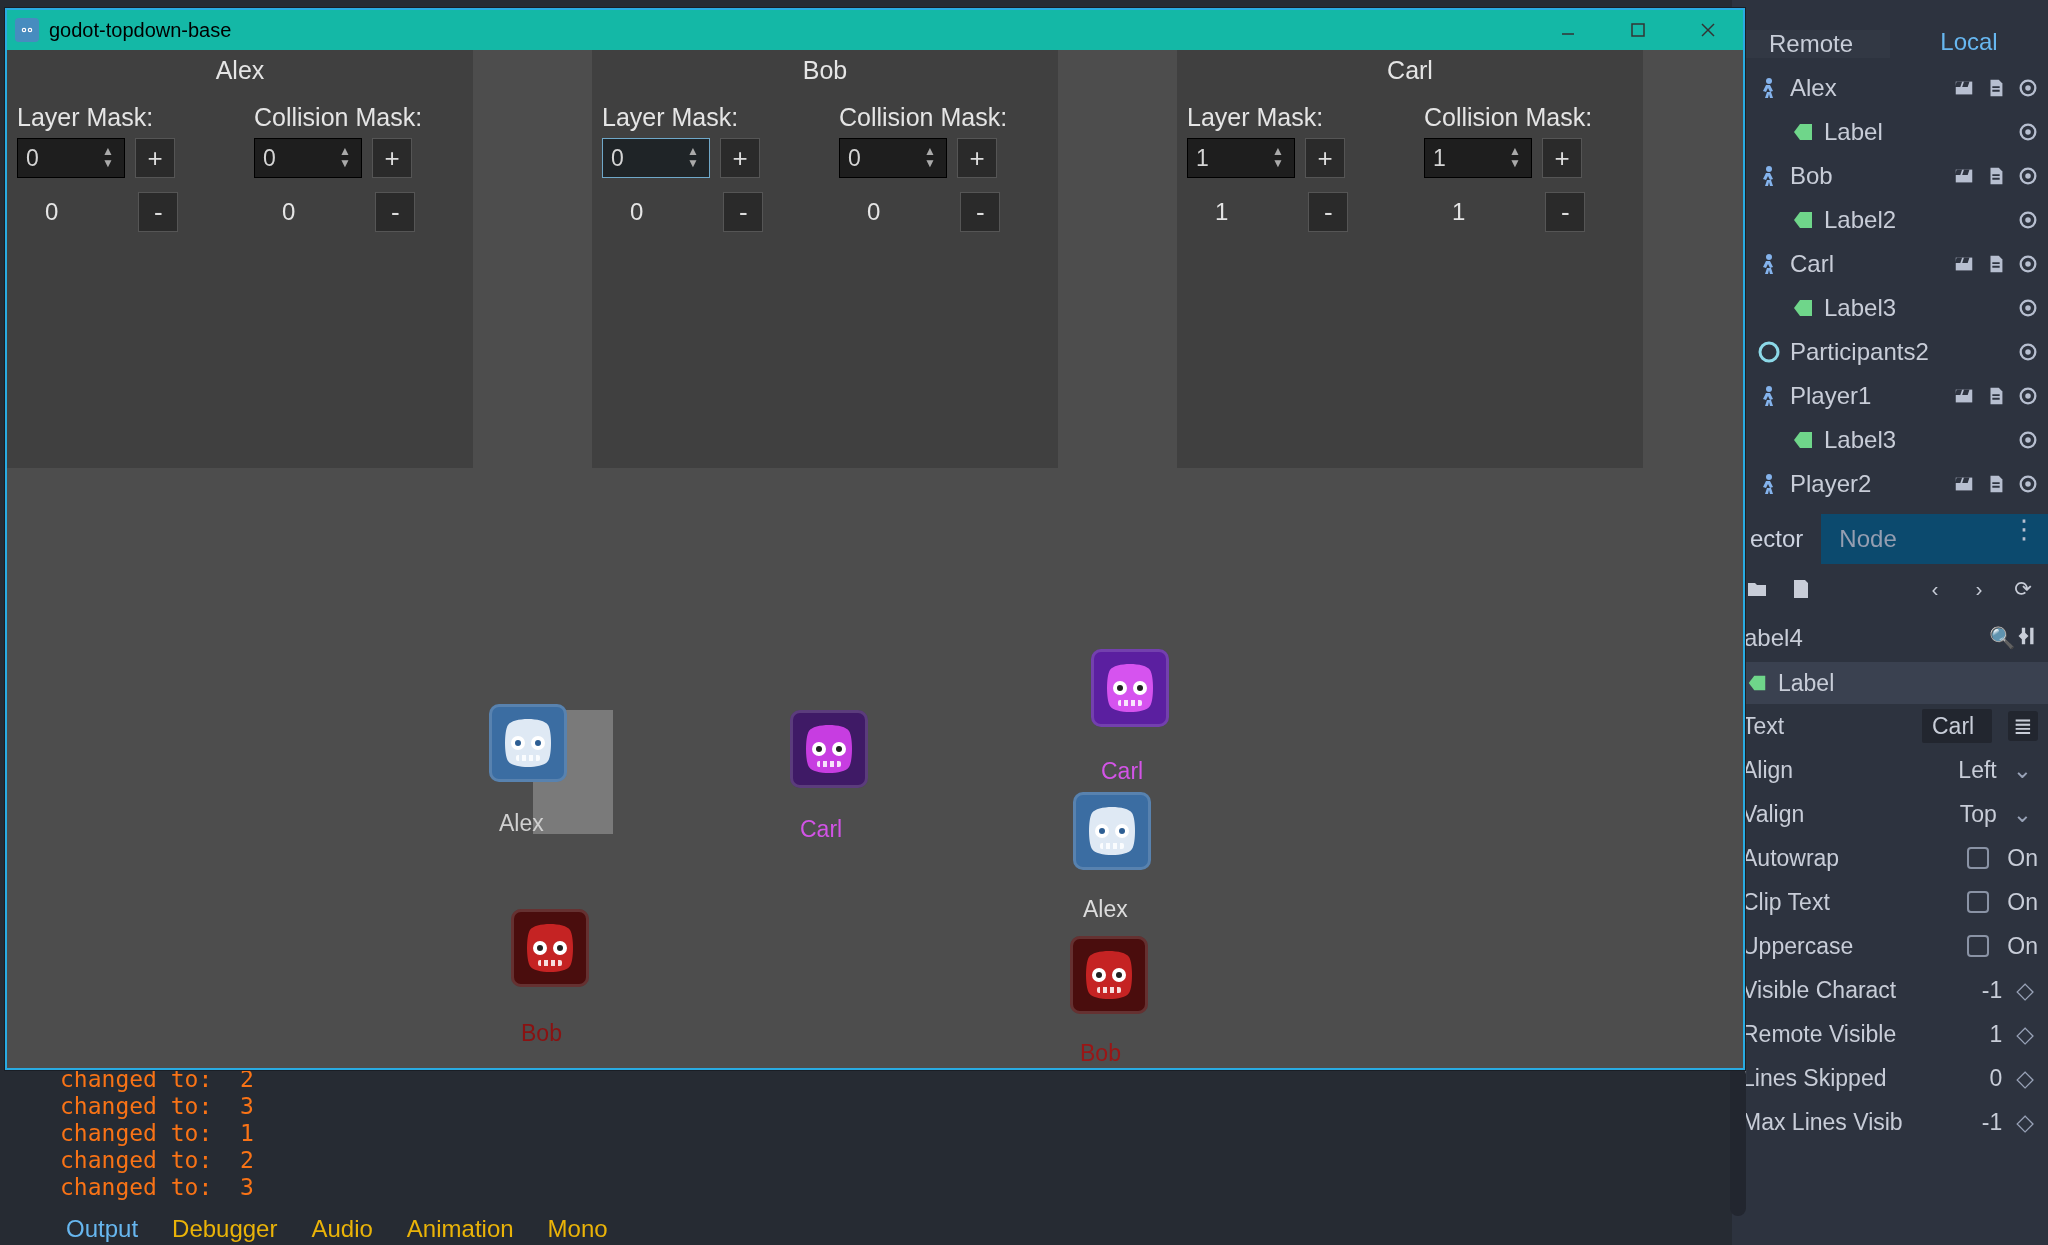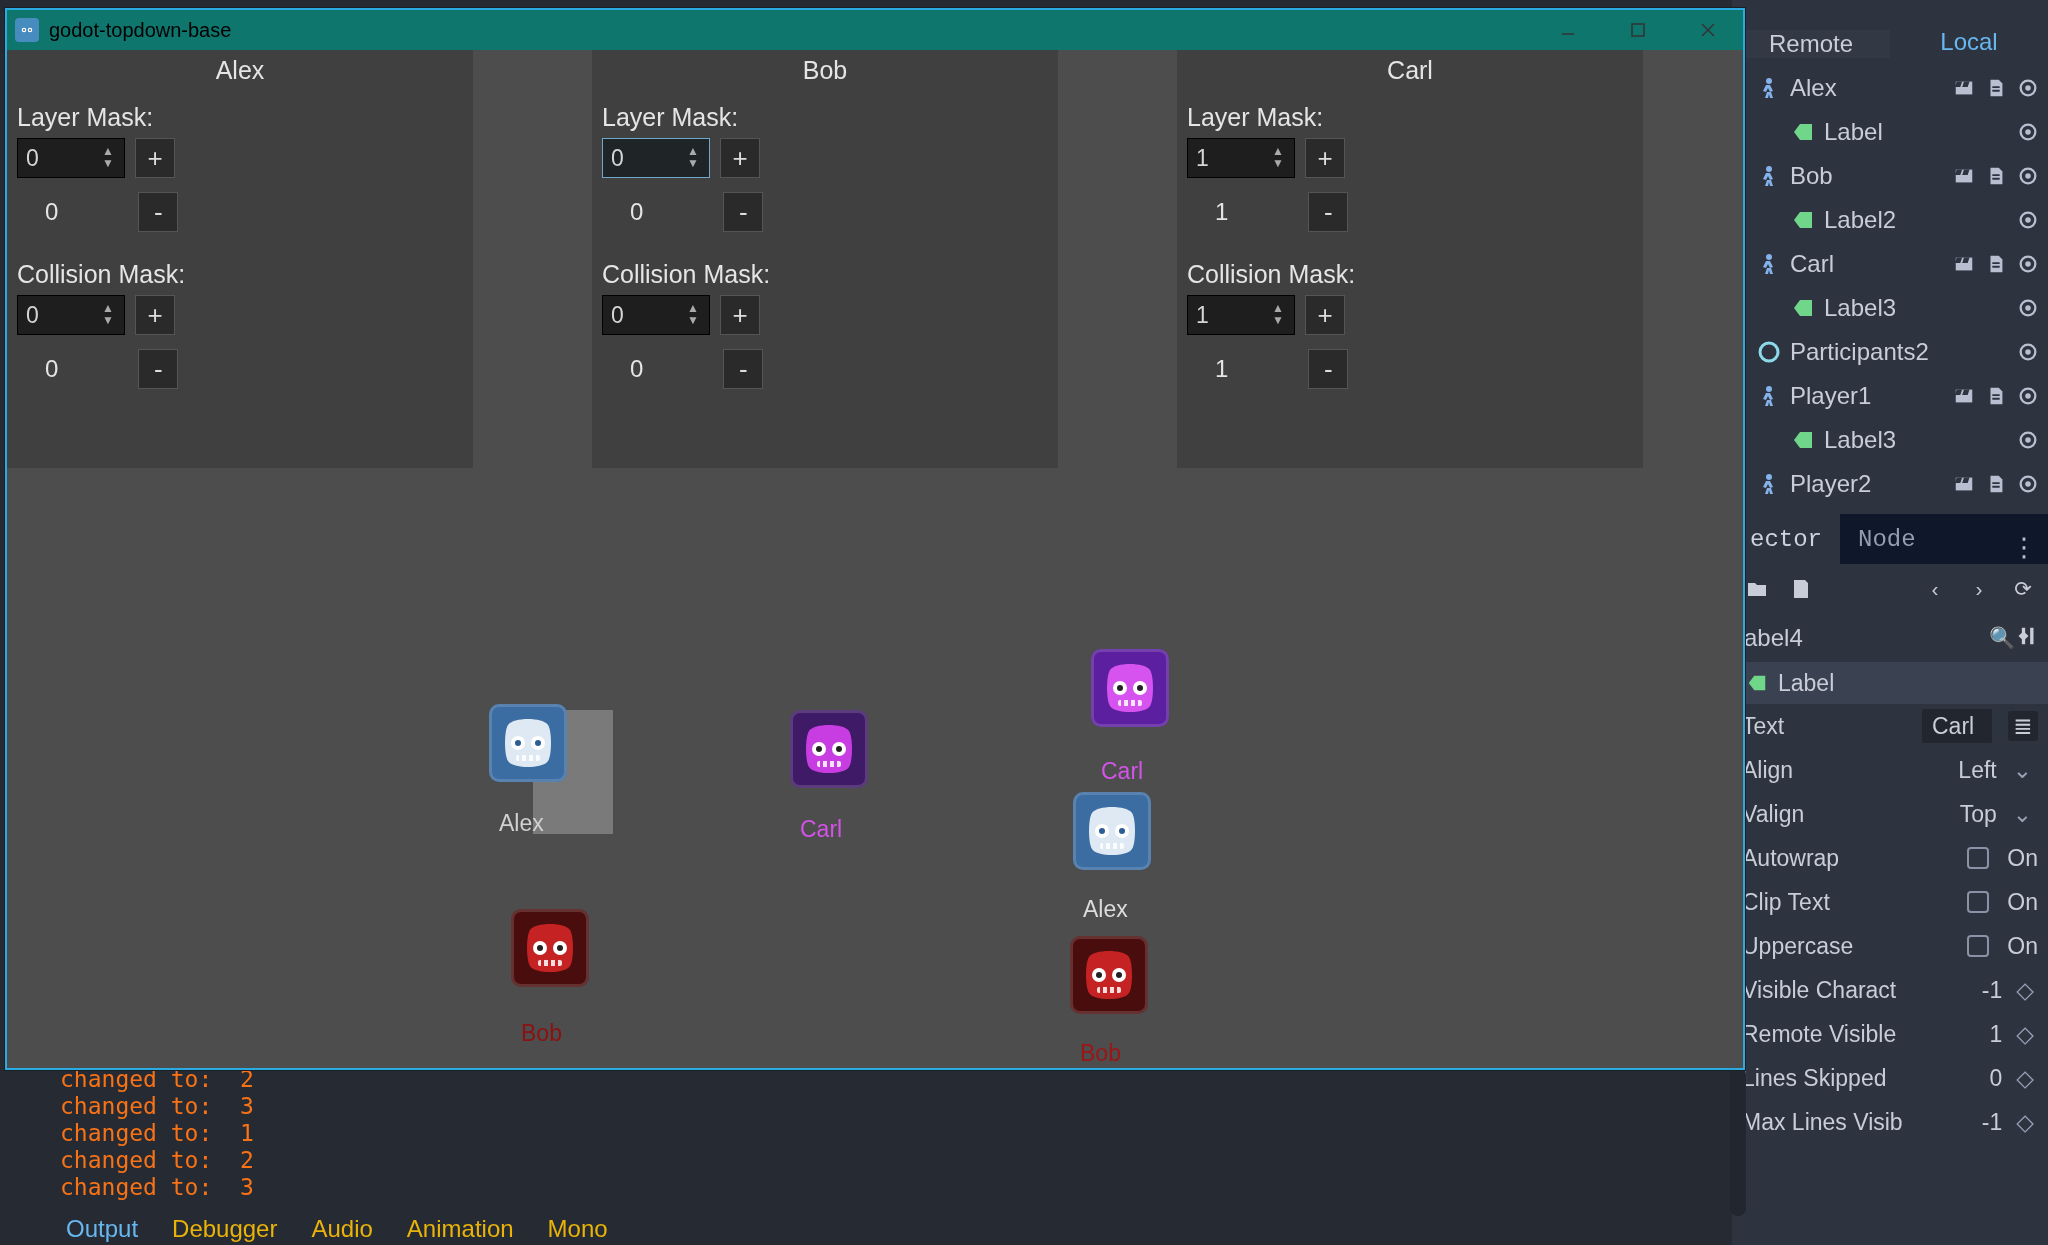--- a/index.html
+++ b/index.html
@@ -18,21 +18,21 @@
     position: absolute;
     left: 5px; top: 8px;
     width: 1740px; height: 1062px;
     background: #4d4d4d;
     border: 2px solid #29abe2;
     box-shadow: 0 0 0 1px #1a1e25;
     display: flex; flex-direction: column;
   }
   .titlebar {
     height: 40px;
-    background: #0f766e;
+    background: #14b8a6;
     color: #000;
     display: flex; align-items: center;
     padding-left: 8px;
     font-size: 20px;
   }
   .titlebar .logo {
     width: 24px; height: 24px; margin-right: 10px;
     border-radius: 4px; background: #478cbf;
     display:flex;align-items:center;justify-content:center;
   }
@@ -49,21 +49,21 @@
   }
   .panel {
     position: absolute;
     top: 0;
     width: 466px; height: 418px;
     background: #404040;
     color: #e5e5e5;
     font-size: 24px;
   }
   .panel .pname { text-align: center; padding-top: 6px; font-size: 25px; }
-  .masks { display: flex; gap: 28px; padding: 18px 10px 0 10px; flex-direction: column; }
+  .masks { display: flex; gap: 28px; padding: 18px 10px 0 10px; }
   .maskcol { flex: 1; }
   .masklabel { font-size: 25px; margin-bottom: 6px; }
   .rowA { display: flex; align-items: center; gap: 10px; }
   .spin {
     background: #1e1e1e; border: 1px solid #000;
     height: 40px; width: 108px;
     display: flex; align-items: center;
     padding: 0 8px;
     font-size: 23px; color: #d5d5d5;
     position: relative;
@@ -116,21 +116,21 @@
     display: flex; align-items: center; height: 44px;
     gap: 8px;
   }
   .trow .caret { width: 14px; color: #8a93a5; font-size: 16px; }
   .trow .ticon { width: 26px; height: 26px; display:flex;align-items:center;justify-content:center; }
   .trow .tlabel { flex: 1; white-space: nowrap; overflow: hidden; }
   .tacts { display:flex; gap: 8px; align-items: center; margin-left: auto; }
   .tacts .ic { width: 24px; height: 24px; color: #b7bfd0; display:flex;align-items:center;justify-content:center; }
   .indent1 { padding-left: 34px; }
 
-  .inspector-tabs { display:flex; height: 50px; align-items: flex-end; background:#0f172a;font-family:Liberation Mono, monospace; }
+  .inspector-tabs { display:flex; height: 50px; align-items: flex-start; background:#0c4a6e; }
   .inspector-tabs .itab { padding: 0 18px; height:100%; display:flex;align-items:center; color:#959eb1; font-size:24px;}
   .inspector-tabs .itab.active { color:#cdd3e0; background:#2d333f; }
   .kebab { margin-left:auto; padding-right:10px; color:#b7bfd0; font-size:26px; letter-spacing:1px;}
   .toolbar2 { display:flex; align-items:center; gap:18px; padding:8px 12px; height:50px; }
   .toolbar2 .ic { width:26px; height:26px; color:#c8cdd8; display:flex;align-items:center;justify-content:center;}
   .objrow { display:flex; align-items:center; padding: 6px 12px; height:48px; }
   .objrow .olabel { flex:1; font-size:24px; }
   .section {
     background: #3a4150; height: 42px;
     display:flex; align-items:center; padding:0 14px; gap:10px;

